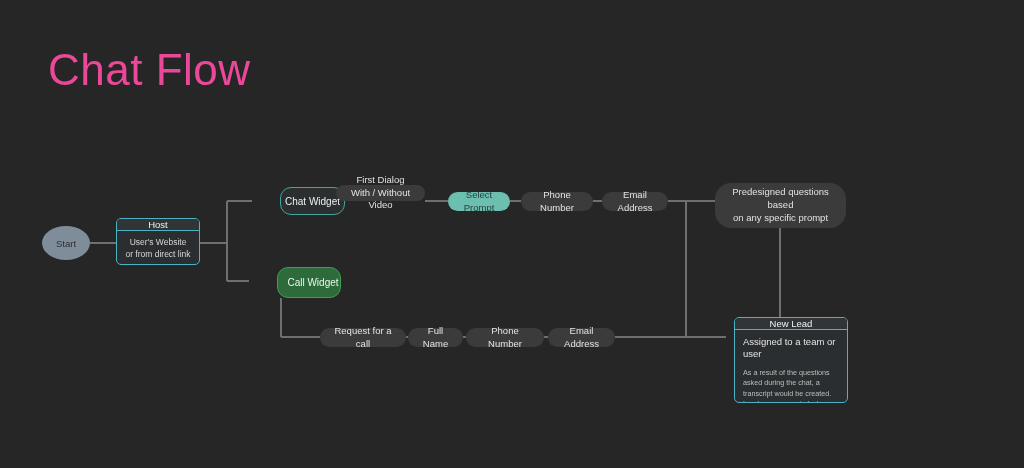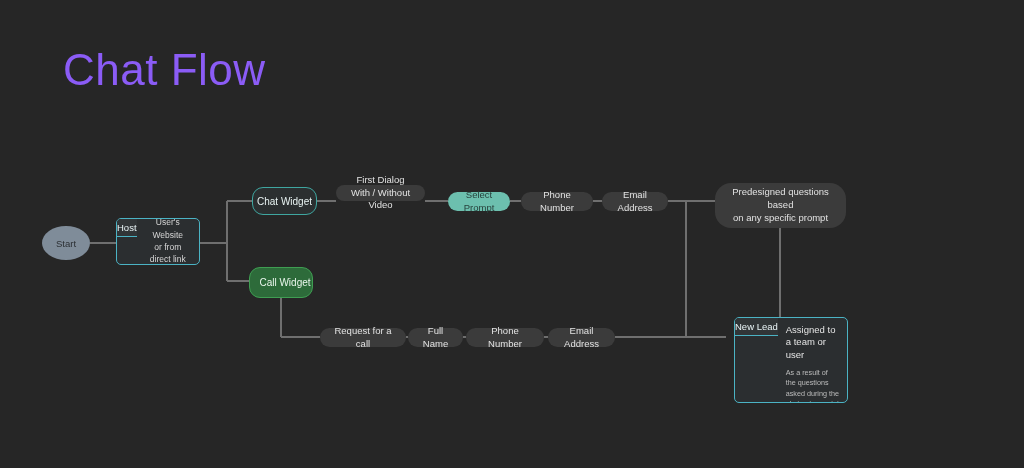--- a/index.html
+++ b/index.html
@@ -6,23 +6,23 @@
   body{
     width:1024px;height:468px;
     background:#262626;
     font-family:"Liberation Sans", sans-serif;
     overflow:hidden;
     position:relative;
   }
   #canvas{position:absolute;left:0;top:0;width:1024px;height:468px;}
 
   .page-title{
-    position:absolute;left:63px;top:48px;
+    position:absolute;left:48px;top:48px;
     font-size:44px;font-weight:300;letter-spacing:0.5px;
-    color:#8b5cf6;
+    color:#ec4899;
     line-height:1;
   }
 
   svg.edges{position:absolute;left:0;top:0;width:1024px;height:468px;pointer-events:none;}
 
   .node{position:absolute;box-sizing:border-box;display:flex;align-items:center;justify-content:center;text-align:center;}
 
   
   .node-start{
     left:42px;top:226px;width:48px;height:34px;
@@ -46,34 +46,35 @@
     color:#27413c;
   }
 
   
   .widget{
     border-radius:11px;
     font-size:10px;
     border:1.3px solid #3fa6a0;
     background:#2b2f30;
     color:#e8f3f2;
+    margin-left:28px;
   }
   .widget-green{
     border:1.3px solid #3f9e52;
     background:#2d6b3a;
     color:#eaf6ec;
   }
 
   
   .card{
     position:absolute;box-sizing:border-box;
     border:1.3px solid #4bb3c4;
     border-radius:5px;
     background:#2b2e30;
-    display:flex;flex-direction:row;
+    display:flex;flex-direction:column;
     overflow:hidden;
   }
   .card-header{
     height:17px;
     display:flex;align-items:center;justify-content:center;
     color:#e9f4f6;
     font-size:9.5px;
     border-bottom:1.1px solid #4bb3c4;
     background:#313537;
   }

